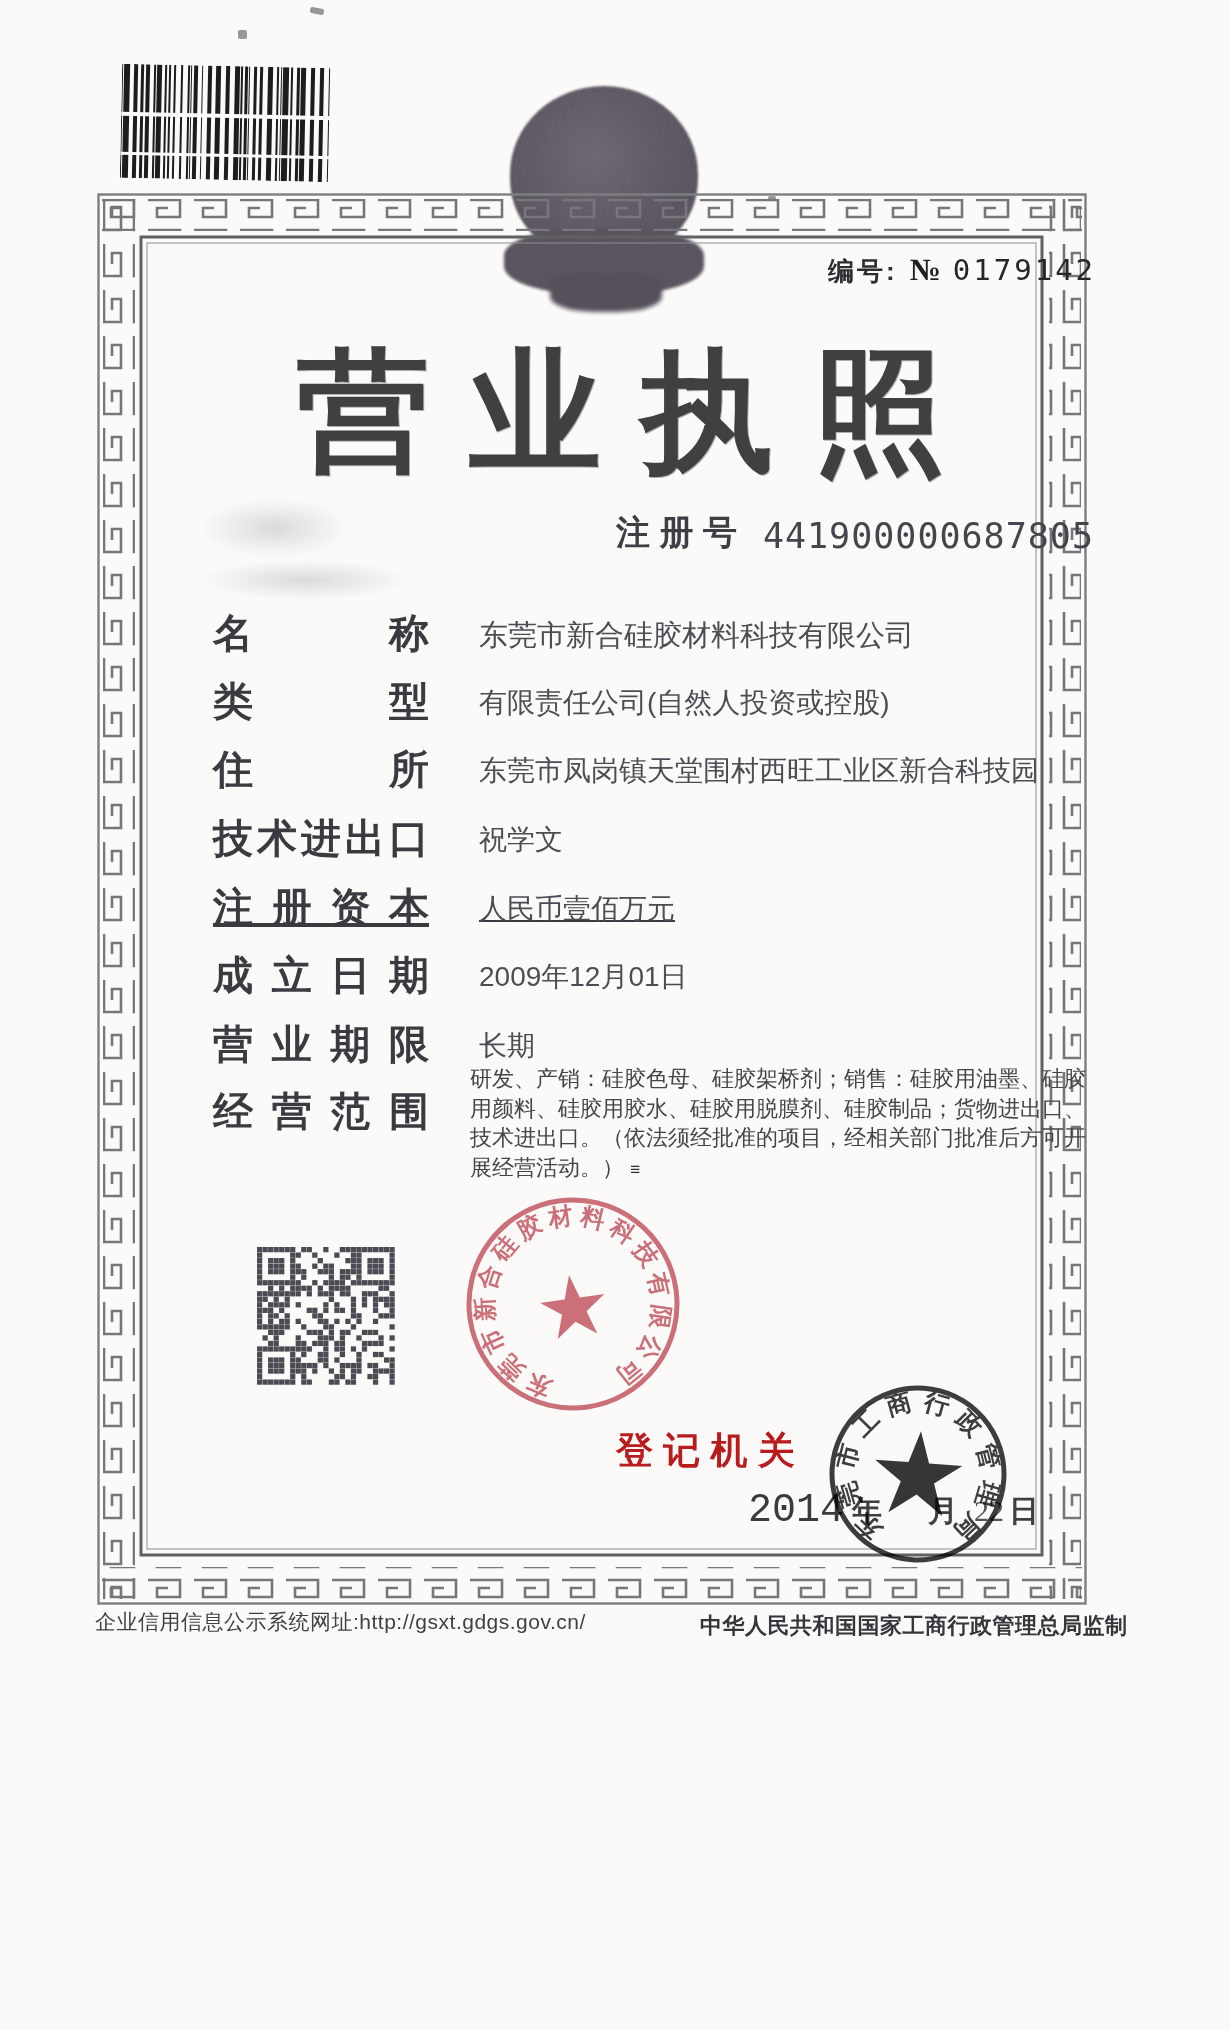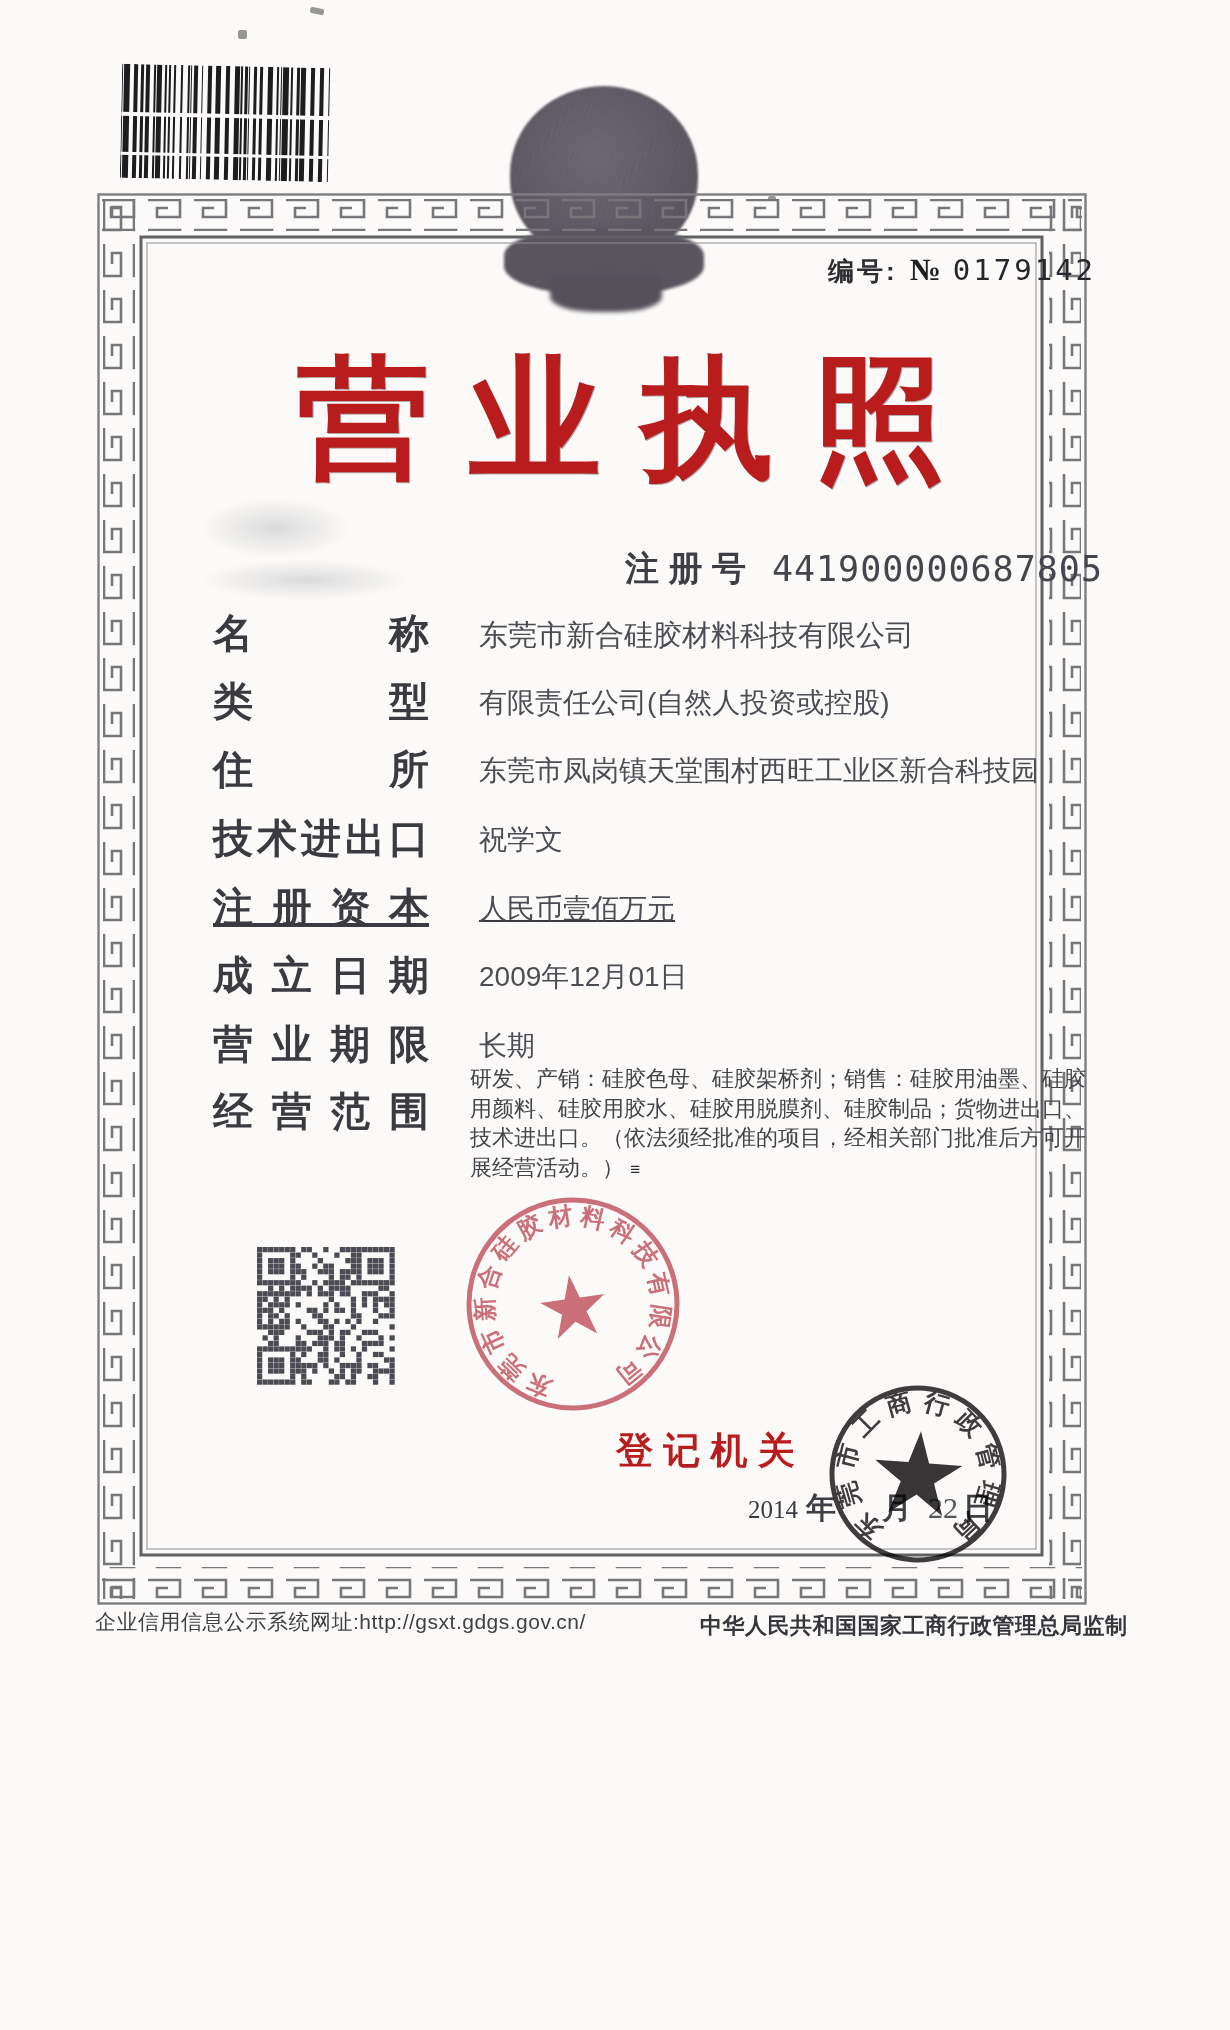--- a/index.html
+++ b/index.html
@@ -45,29 +45,28 @@
   .serial .s-no{font-size:31px;font-weight:800;color:#1f1f24;font-family:"Liberation Serif", serif;}
   .serial .s-num{font-size:29px;color:#26262c;font-family:"DejaVu Sans Mono", monospace;letter-spacing:3px;}
 
   
   .frame{left:97px;top:193px;width:990px;height:1412px;}
   .frame svg{width:100%;height:100%;}
 
   
   .title{
     left:297px;top:336px;width:660px;
-    font-size:132px;line-height:150px;font-weight:900;color:#b91c1c;
+    font-size:132px;line-height:150px;font-weight:900;color:#404040;
     letter-spacing:40px;white-space:nowrap;
     font-family:"DejaVu Sans", sans-serif;
     text-shadow:1px 1px 0 rgba(35,35,39,.35);
-    margin-top:7px;
-  }
-
-  
-  .regline{left:616px;top:546px;display:flex;align-items:center;gap:26px;margin-left:9px;}
+  }
+
+  
+  .regline{left:616px;top:510px;display:flex;align-items:flex-end;gap:26px;}
   .regline .r-label{font-size:34px;font-weight:600;color:#3e3e45;white-space:pre;}
   .regline .r-num{font-size:35px;color:#45454d;font-family:"DejaVu Sans Mono", monospace;letter-spacing:1px;}
 
   
   .frow{left:213px;display:flex;height:50px;}
   .f-label{
     width:216px;font-size:40px;font-weight:600;color:#3a3a41;
     text-align:justify;text-align-last:justify;line-height:46px;
   }
   .f-value{margin-left:50px;font-size:28px;color:#4c4c54;white-space:nowrap;padding-top:6px;}
@@ -84,21 +83,21 @@
 
   
   .seal{mix-blend-mode:multiply;}
   .red-seal{left:457px;top:1188px;width:232px;height:232px;opacity:.82;transform:rotate(-8deg);}
   .black-seal{left:822px;top:1378px;width:192px;height:192px;opacity:.9;transform:rotate(4deg);}
   .seal svg{width:100%;height:100%;}
 
   
   .registrar{left:616px;top:1426px;font-size:37px;font-weight:700;color:#b91c1c;white-space:pre;}
   .dateline{left:748px;top:1488px;display:flex;align-items:baseline;color:#3e3e45;}
-  .dateline .d-year{font-size:25px;font-family:Liberation Serif, serif;color:#3a3a41;}
+  .dateline .d-year{font-size:40px;font-family:Liberation Mono, monospace;color:#3a3a41;}
   .dateline .d-ch{font-size:30px;font-weight:700;}
   .dateline .d-day{font-size:30px;font-family:"Liberation Serif", serif;color:#55555c;}
   .g8{margin-left:8px;} .g44{margin-left:46px;} .g14{margin-left:16px;} .g4{margin-left:5px;}
 
   
   .footer-left{left:95px;top:1608px;font-size:21px;color:#3f3f45;letter-spacing:.5px;}
   .footer-right{left:700px;top:1611px;font-size:22px;font-weight:600;color:#35353b;letter-spacing:.5px;}
 
   
   .speck{background:#555;opacity:.6;border-radius:2px;}

